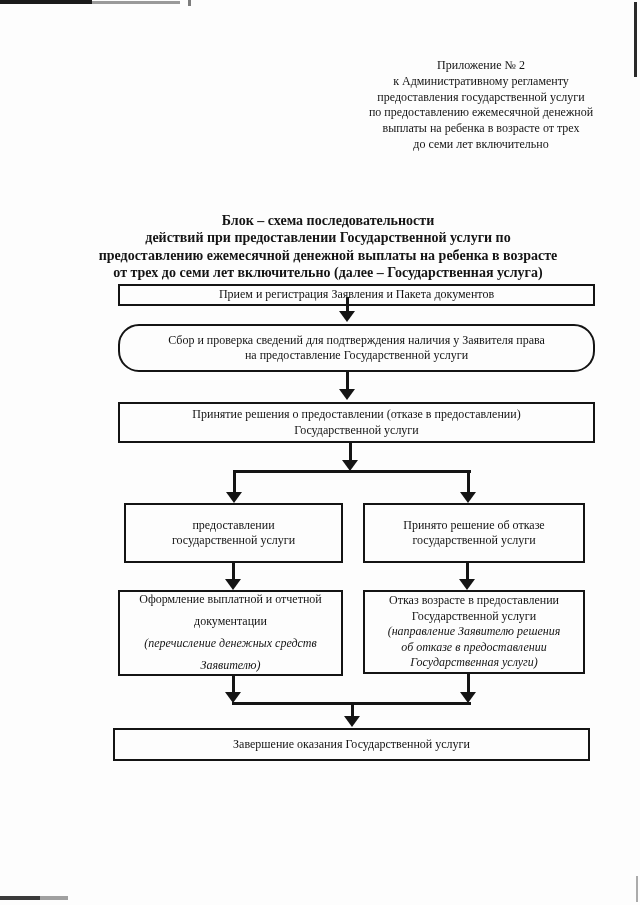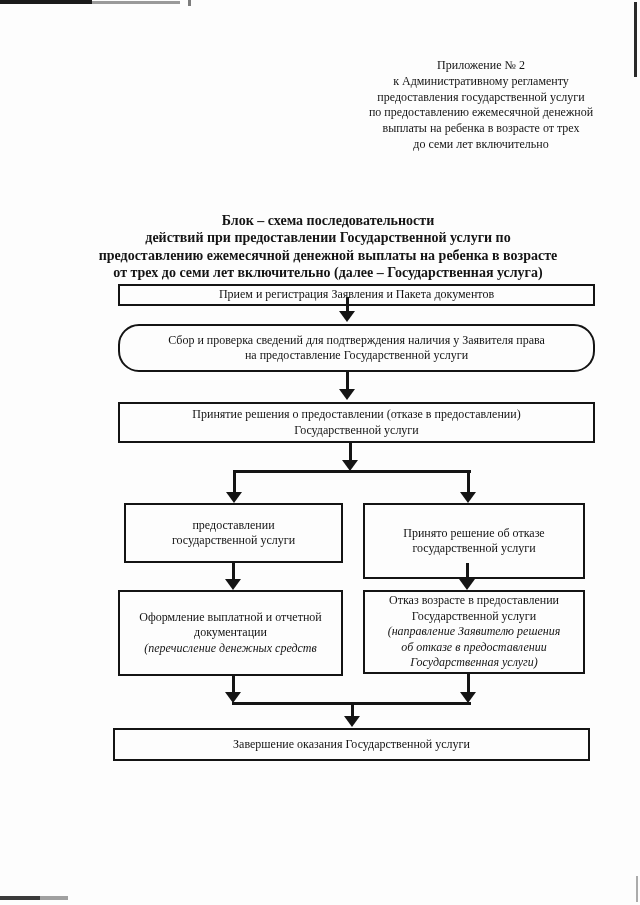--- a/index.html
+++ b/index.html
@@ -93,29 +93,30 @@
   <div class="fbox" style="left:118px;top:402px;width:477px;height:41px;">
     <div>Принятие решения о предоставлении (отказе в предоставлении)</div>
     <div>Государственной услуги</div>
   </div>
 
   <div class="fbox" style="left:124px;top:503px;width:219px;height:60px;">
     <div>предоставлении</div>
     <div>государственной услуги</div>
   </div>
 
-  <div class="fbox" style="left:363px;top:503px;width:222px;height:76px;">
+  <div class="fbox" style="left:363px;top:503px;width:222px;height:60px;">
     <div>Принято решение об отказе</div>
     <div>государственной услуги</div>
   </div>
 
-  <div class="fbox" style="left:118px;top:590px;width:225px;height:86px;">
+  <div class="fbox" style="left:118px;top:590px;width:225px;height:86px;justify-content:space-between;">
     <div>Оформление выплатной и отчетной</div>
     <div>документации</div>
     <div class="it">(перечисление денежных средств</div>
+    <div class="it">Заявителю)</div>
   </div>
 
   <div class="fbox" style="left:363px;top:590px;width:222px;height:84px;">
     <div>Отказ возрасте в предоставлении</div>
     <div>Государственной услуги</div>
     <div class="it">(направление Заявителю решения</div>
     <div class="it">об отказе в предоставлении</div>
     <div class="it">Государственная услуги)</div>
   </div>
 

